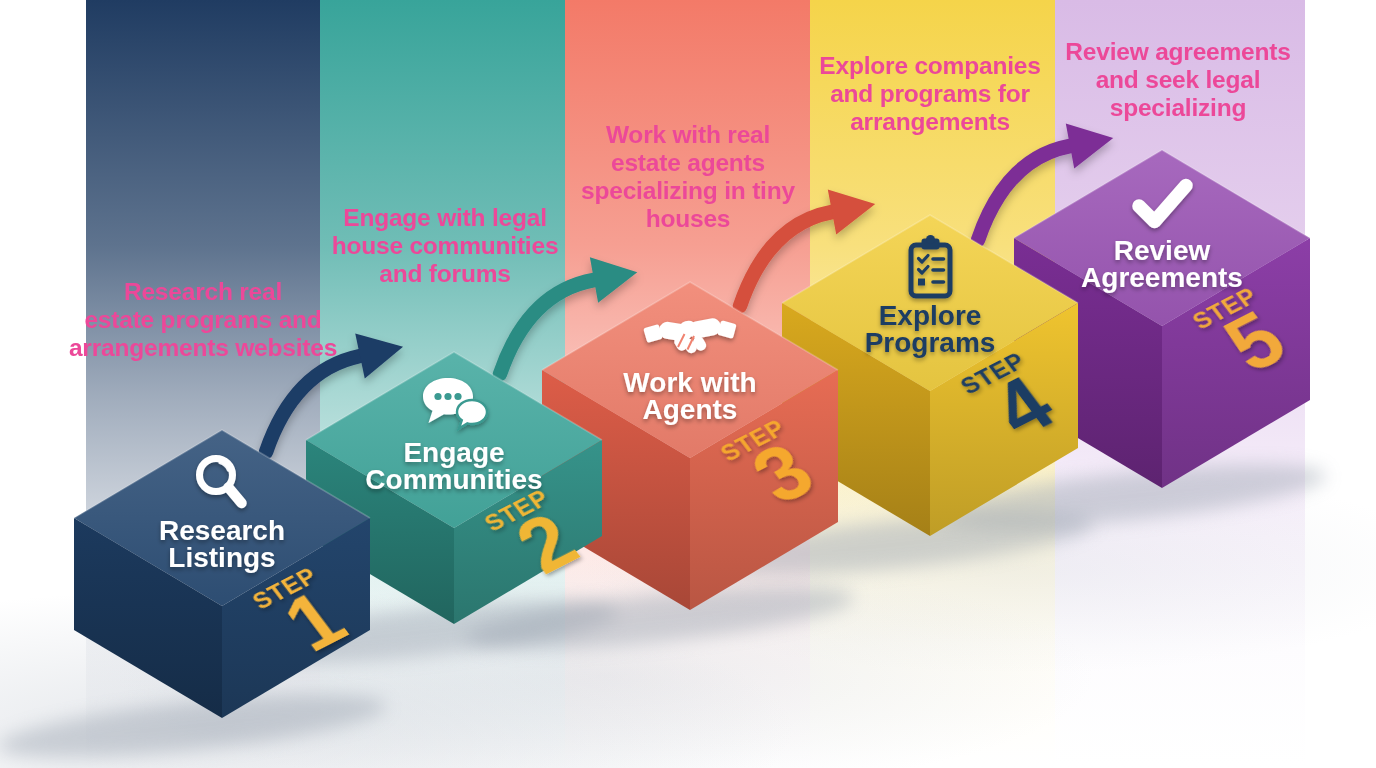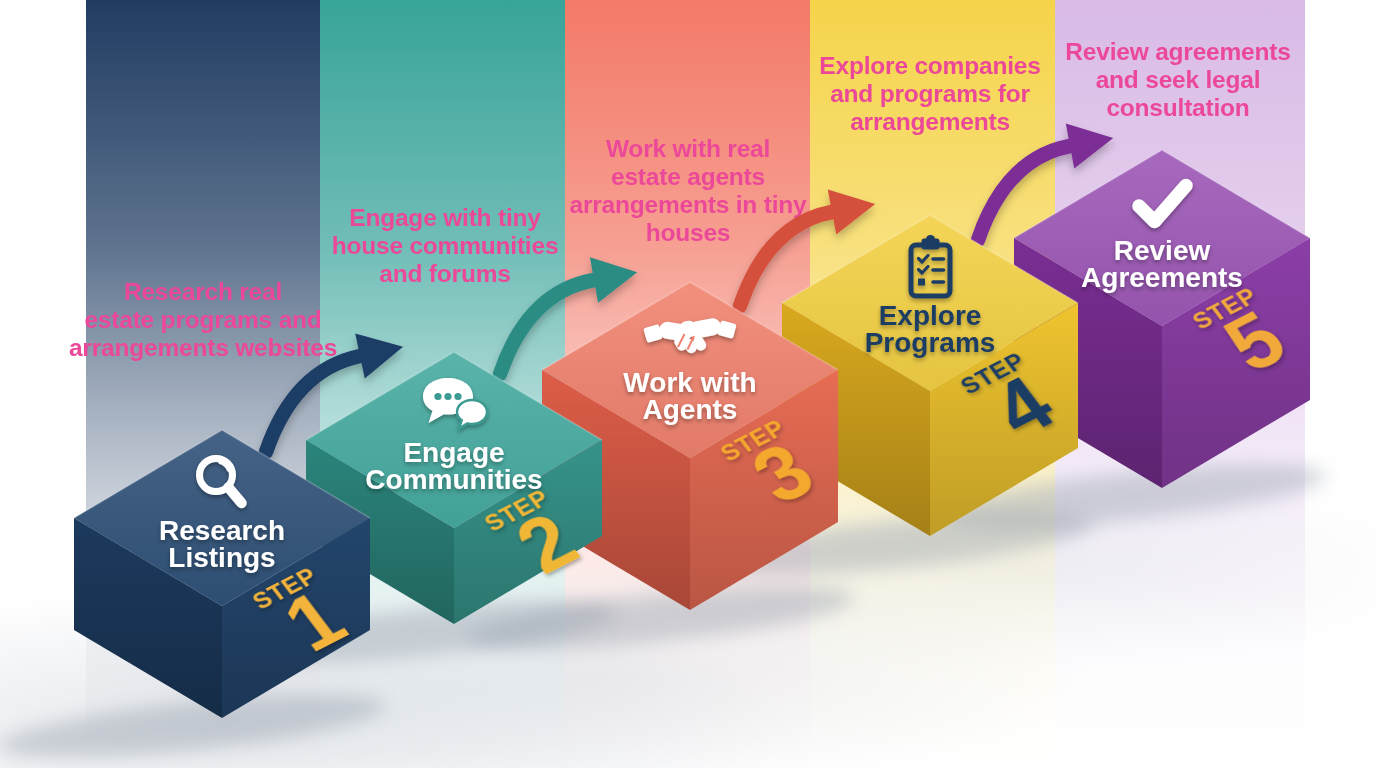--- a/index.html
+++ b/index.html
@@ -38,39 +38,39 @@
       <div class="band" style="left: 1055px; width: 250px; background: linear-gradient(rgb(217, 187, 230) 0%, rgb(228, 206, 237) 32%, rgb(239, 226, 245) 52%, rgb(248, 243, 251) 70%, rgb(253, 252, 254) 84%, rgb(255, 255, 255) 100%);"></div>
     </div>
   <div class="floor"></div>
   <div id="descs">
       <div class="desc" style="left: 33px; top: 278px;">
         <div>Research real</div>
         <div>estate programs and</div>
         <div>arrangements websites</div>
       </div>
       <div class="desc" style="left: 275px; top: 204px;">
-        <div>Engage with tiny</div>
+        <div>Engage with legal</div>
         <div>house communities</div>
         <div>and forums</div>
       </div>
-      <div class="desc" style="left: 518px; top: 135px;">
+      <div class="desc" style="left: 518px; top: 121px;">
         <div>Work with real</div>
         <div>estate agents</div>
-        <div>arrangements in tiny</div>
+        <div>specializing in tiny</div>
         <div>houses</div>
       </div>
       <div class="desc" style="left: 760px; top: 52px;">
         <div>Explore companies</div>
         <div>and programs for</div>
         <div>arrangements</div>
       </div>
       <div class="desc" style="left: 1008px; top: 38px;">
         <div>Review agreements</div>
         <div>and seek legal</div>
-        <div>consultation</div>
+        <div>specializing</div>
       </div>
     </div>
   <svg id="scene" width="1376" height="768" viewBox="0 0 1376 768">
     <defs id="defs">
       <filter id="softSh" x="-40%" y="-40%" width="180%" height="180%">
         <feDropShadow dx="0" dy="2.5" stdDeviation="2" flood-color="#000000" flood-opacity="0.35"></feDropShadow>
       </filter>
       <filter id="arrowSh" x="-30%" y="-30%" width="160%" height="170%">
         <feDropShadow dx="0" dy="5" stdDeviation="4" flood-color="#000000" flood-opacity="0.25"></feDropShadow>
       </filter>

